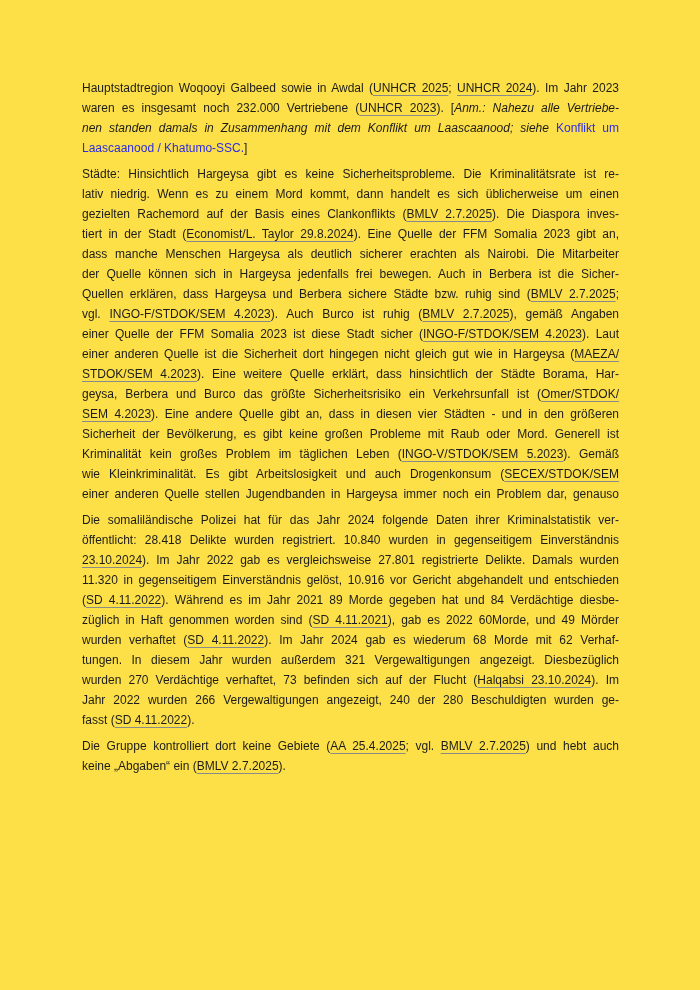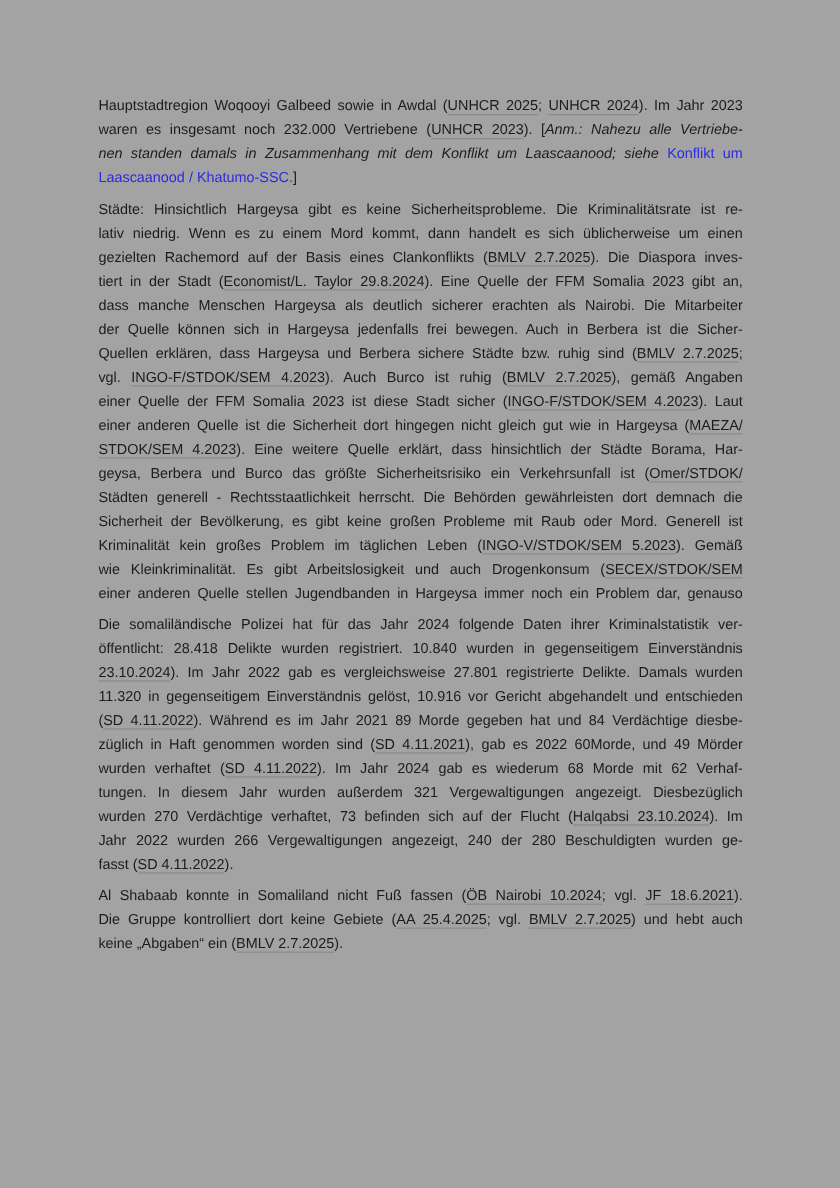--- a/index.html
+++ b/index.html
@@ -4,21 +4,21 @@
 <style>
   html, body {
     margin: 0;
     padding: 0;
     background: #ffffff;
   }
   .page {
     position: relative;
     width: 700px;
     height: 990px;
-    background: #a3a3a3;
+    background: #fde047;
     overflow: hidden;
     font-family: "Liberation Sans", "DejaVu Sans", sans-serif;
     color: #1c1c1c;
   }
   .content {
     position: absolute;
     left: 82px;
     top: 78px;
     width: 537px;
   }
@@ -77,38 +77,37 @@
         <div class="line"><span>gezielten Rachemord auf der Basis eines Clankonflikts (</span><span class="u">BMLV 2.7.2025</span><span>). Die Diaspora inves-</span></div>
         <div class="line"><span>tiert in der Stadt (</span><span class="u">Economist/L. Taylor 29.8.2024</span><span>). Eine Quelle der FFM Somalia 2023 gibt an,</span></div>
         <div class="line"><span>dass manche Menschen Hargeysa als deutlich sicherer erachten als Nairobi. Die Mitarbeiter</span></div>
         <div class="line"><span>der Quelle können sich in Hargeysa jedenfalls frei bewegen. Auch in </span><span class="b">Berbera</span><span> ist die Sicher-</span></div>
         <div class="line"><span>Quellen erklären, dass Hargeysa und Berbera sichere Städte bzw. ruhig sind (</span><span class="u">BMLV 2.7.2025</span><span>;</span></div>
         <div class="line"><span>vgl. </span><span class="u">INGO-F/STDOK/SEM 4.2023</span><span>). Auch </span><span class="b">Burco</span><span> ist ruhig (</span><span class="u">BMLV 2.7.2025</span><span>), gemäß Angaben</span></div>
         <div class="line"><span>einer Quelle der FFM Somalia 2023 ist diese Stadt sicher (</span><span class="u">INGO-F/STDOK/SEM 4.2023</span><span>). Laut</span></div>
         <div class="line"><span>einer anderen Quelle ist die Sicherheit dort hingegen nicht gleich gut wie in Hargeysa (</span><span class="u">MAEZA/</span></div>
         <div class="line"><span class="u">STDOK/SEM 4.2023</span><span>). Eine weitere Quelle erklärt, dass hinsichtlich der Städte </span><span class="b">Borama</span><span>, Har-</span></div>
         <div class="line"><span>geysa, Berbera und Burco das größte Sicherheitsrisiko ein Verkehrsunfall ist (</span><span class="u">Omer/STDOK/</span></div>
-        <div class="line"><span>Städten generell - Rechtsstaatlichkeit herrscht. Die Behörden gewährleisten dort demnach die</span></div>
+        <div class="line"><span class="u">SEM 4.2023</span><span>). Eine andere Quelle gibt an, dass in diesen vier Städten - und in den größeren</span></div>
         <div class="line"><span>Sicherheit der Bevölkerung, es gibt keine großen Probleme mit Raub oder Mord. Generell ist</span></div>
         <div class="line"><span>Kriminalität kein großes Problem im täglichen Leben (</span><span class="u">INGO-V/STDOK/SEM 5.2023</span><span>). Gemäß</span></div>
         <div class="line"><span>wie Kleinkriminalität. Es gibt Arbeitslosigkeit und auch Drogenkonsum (</span><span class="u">SECEX/STDOK/SEM</span></div>
         <div class="line"><span>einer anderen Quelle stellen Jugendbanden in Hargeysa immer noch ein Problem dar, genauso</span></div>
       </div>
       <div class="para">
         <div class="line"><span>Die somaliländische Polizei hat für das Jahr 2024 folgende Daten ihrer Kriminalstatistik ver-</span></div>
         <div class="line"><span>öffentlicht: 28.418 Delikte wurden registriert. 10.840 wurden in gegenseitigem Einverständnis</span></div>
         <div class="line"><span class="u">23.10.2024</span><span>). Im Jahr 2022 gab es vergleichsweise 27.801 registrierte Delikte. Damals wurden</span></div>
         <div class="line"><span>11.320 in gegenseitigem Einverständnis gelöst, 10.916 vor Gericht abgehandelt und entschieden</span></div>
         <div class="line"><span>(</span><span class="u">SD 4.11.2022</span><span>). Während es im Jahr 2021 89 Morde gegeben hat und 84 Verdächtige diesbe-</span></div>
         <div class="line"><span>züglich in Haft genommen worden sind (</span><span class="u">SD 4.11.2021</span><span>), gab es 2022 60Morde, und 49 Mörder</span></div>
         <div class="line"><span>wurden verhaftet (</span><span class="u">SD 4.11.2022</span><span>). Im Jahr 2024 gab es wiederum 68 Morde mit 62 Verhaf-</span></div>
         <div class="line"><span>tungen. In diesem Jahr wurden außerdem 321 Vergewaltigungen angezeigt. Diesbezüglich</span></div>
         <div class="line"><span>wurden 270 Verdächtige verhaftet, 73 befinden sich auf der Flucht (</span><span class="u">Halqabsi 23.10.2024</span><span>). Im</span></div>
         <div class="line"><span>Jahr 2022 wurden 266 Vergewaltigungen angezeigt, 240 der 280 Beschuldigten wurden ge-</span></div>
         <div class="line last"><span>fasst (</span><span class="u">SD 4.11.2022</span><span>).</span></div>
       </div>
       <div class="para">
-        <div class="line"><span class="b">Al Shabaab</span><span> konnte in Somaliland nicht Fuß fassen (</span><span class="u">ÖB Nairobi 10.2024</span><span>; vgl. </span><span class="u">JF 18.6.2021</span><span>).</span></div>
         <div class="line"><span>Die Gruppe kontrolliert dort keine Gebiete (</span><span class="u">AA 25.4.2025</span><span>; vgl. </span><span class="u">BMLV 2.7.2025</span><span>) und hebt auch</span></div>
         <div class="line last"><span>keine „Abgaben“ ein (</span><span class="u">BMLV 2.7.2025</span><span>).</span></div>
       </div>
     </div>
 </div>
 
 </body></html>

